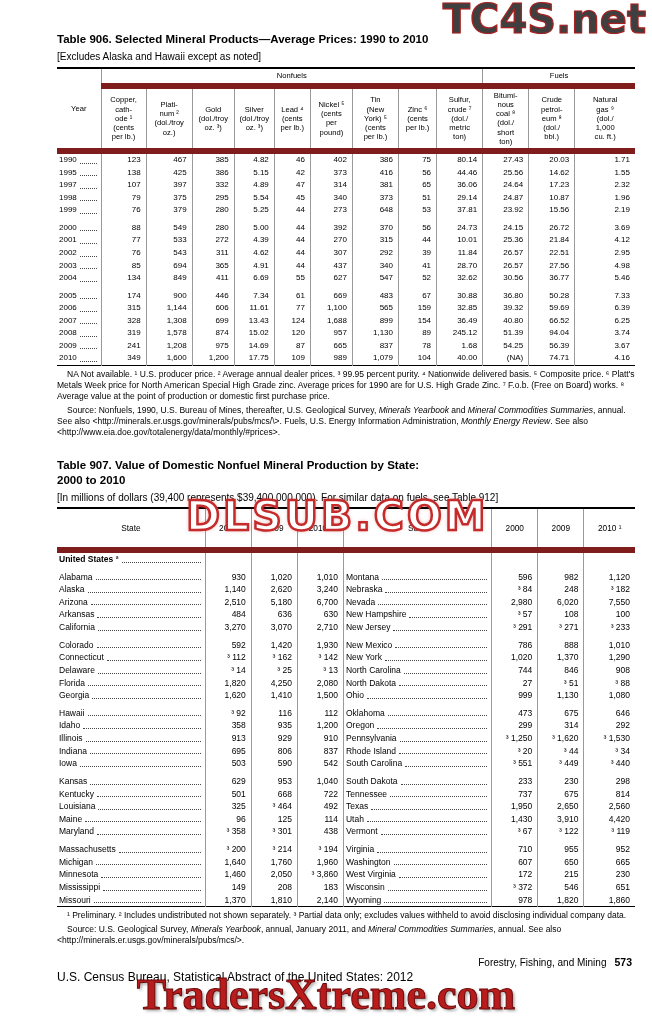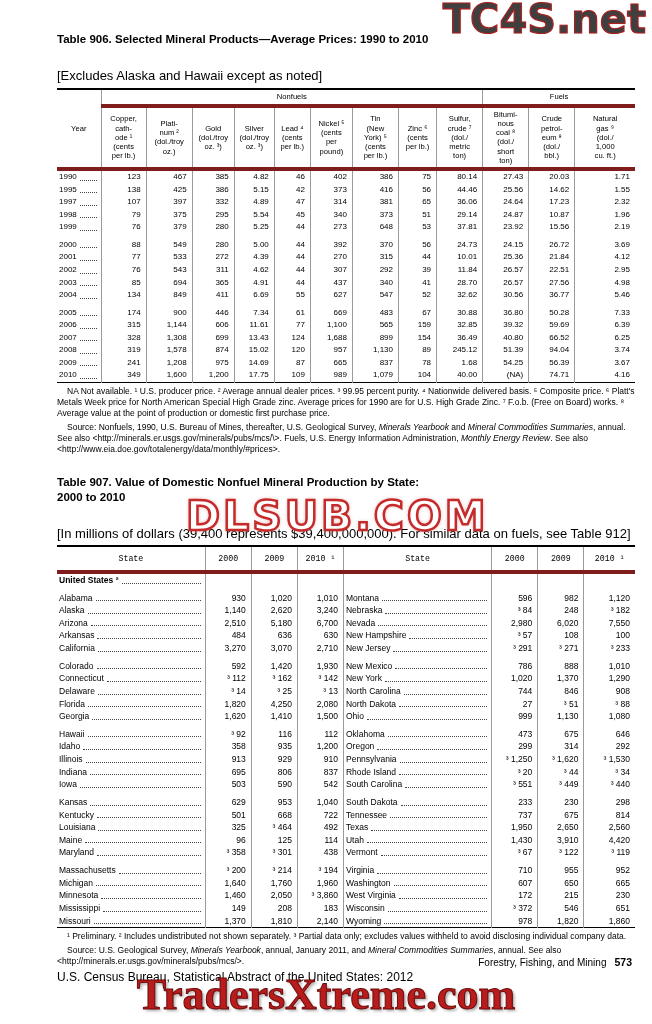--- a/index.html
+++ b/index.html
@@ -2,33 +2,33 @@
 <html><head>
 <meta charset="utf-8">
 <style>
   html,body{margin:0;padding:0;}
   body{
     width:652px;height:1024px;position:relative;background:#fff;color:#000;
     font-family:"Liberation Sans",sans-serif;overflow:hidden;
   }
   .content{position:absolute;left:57px;right:17px;top:0;}
   .t-title{font-size:11.5px;font-weight:bold;margin-top:32px;line-height:1.25;white-space:pre-line;}
-  .t-note{font-size:13px;margin-top:22px;}
+  .t-note{font-size:10px;margin-top:5px;}
   
   table{border-collapse:collapse;table-layout:fixed;width:100%;
         border-top:2px solid #000;border-bottom:1.2px solid #000;
         border-left:hidden;border-right:hidden;}
   th,td{border-left:1px solid #9a9a9a;border-right:1px solid #9a9a9a;padding:1px 2px;}
-  thead th{border-bottom:4px solid #7f1d1d;font-weight:normal;vertical-align:middle;
+  thead th{border-bottom:6px solid #7f1d1d;font-weight:normal;vertical-align:middle;
            text-align:center;white-space:pre-line;}
   .t906{font-size:8px;margin-top:5px;}
   .t906 thead th{font-size:7.6px;line-height:1.22;padding:2px 1px;}
   .t906 th.group{padding:2px 0;}
   .t907{font-size:8.5px;margin-top:4px;}
-  .t907 thead th{font-size:8.3px;padding:7px 1px;font-family:Liberation Mono, monospace;}
+  .t907 thead th{font-size:8.3px;padding:14px 1px;}
   td.num{text-align:right;padding-right:5px;white-space:nowrap;}
   td.state,td.yearcell{white-space:nowrap;}
   .lw{display:flex;align-items:flex-end;}
   .lw span{flex:0 0 auto;}
   .leader{flex:1 1 auto;border-bottom:1px dotted #444;margin:0 2px 2px 3px;min-width:4px;}
   tr.gap-top>td{padding-top:6px;}
   tr.bold-row td.state{font-weight:bold;}
   .t906 tbody td{line-height:1.32;}
   .t907 tbody td{line-height:1.25;}
   

